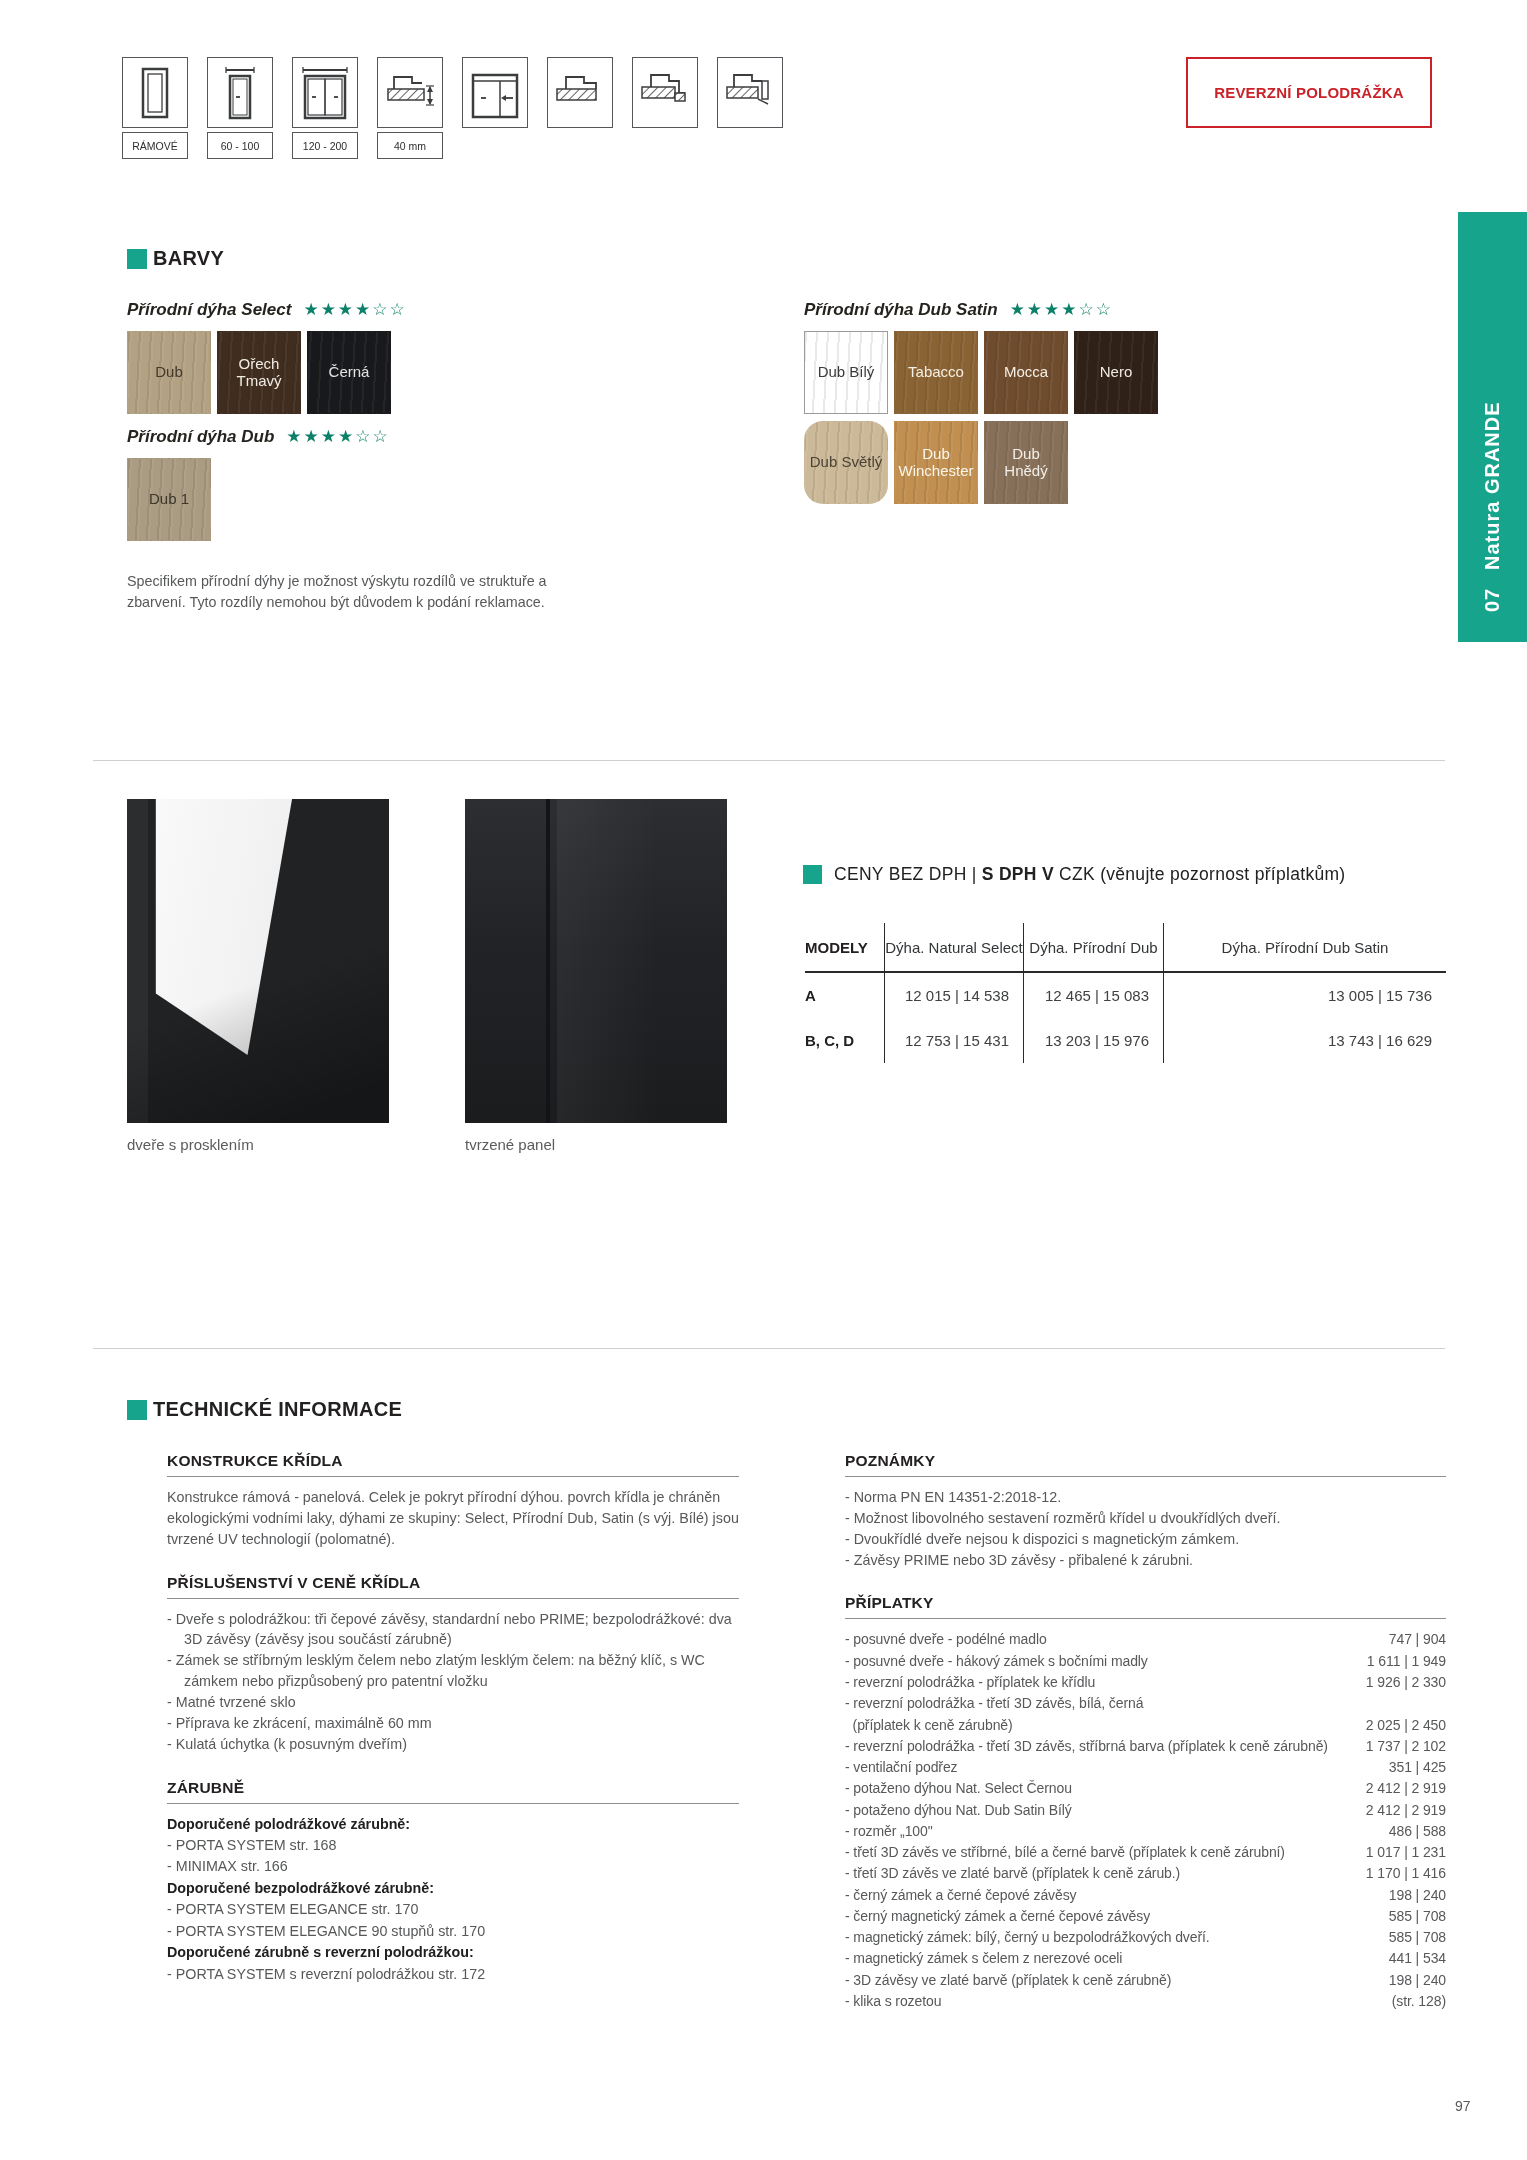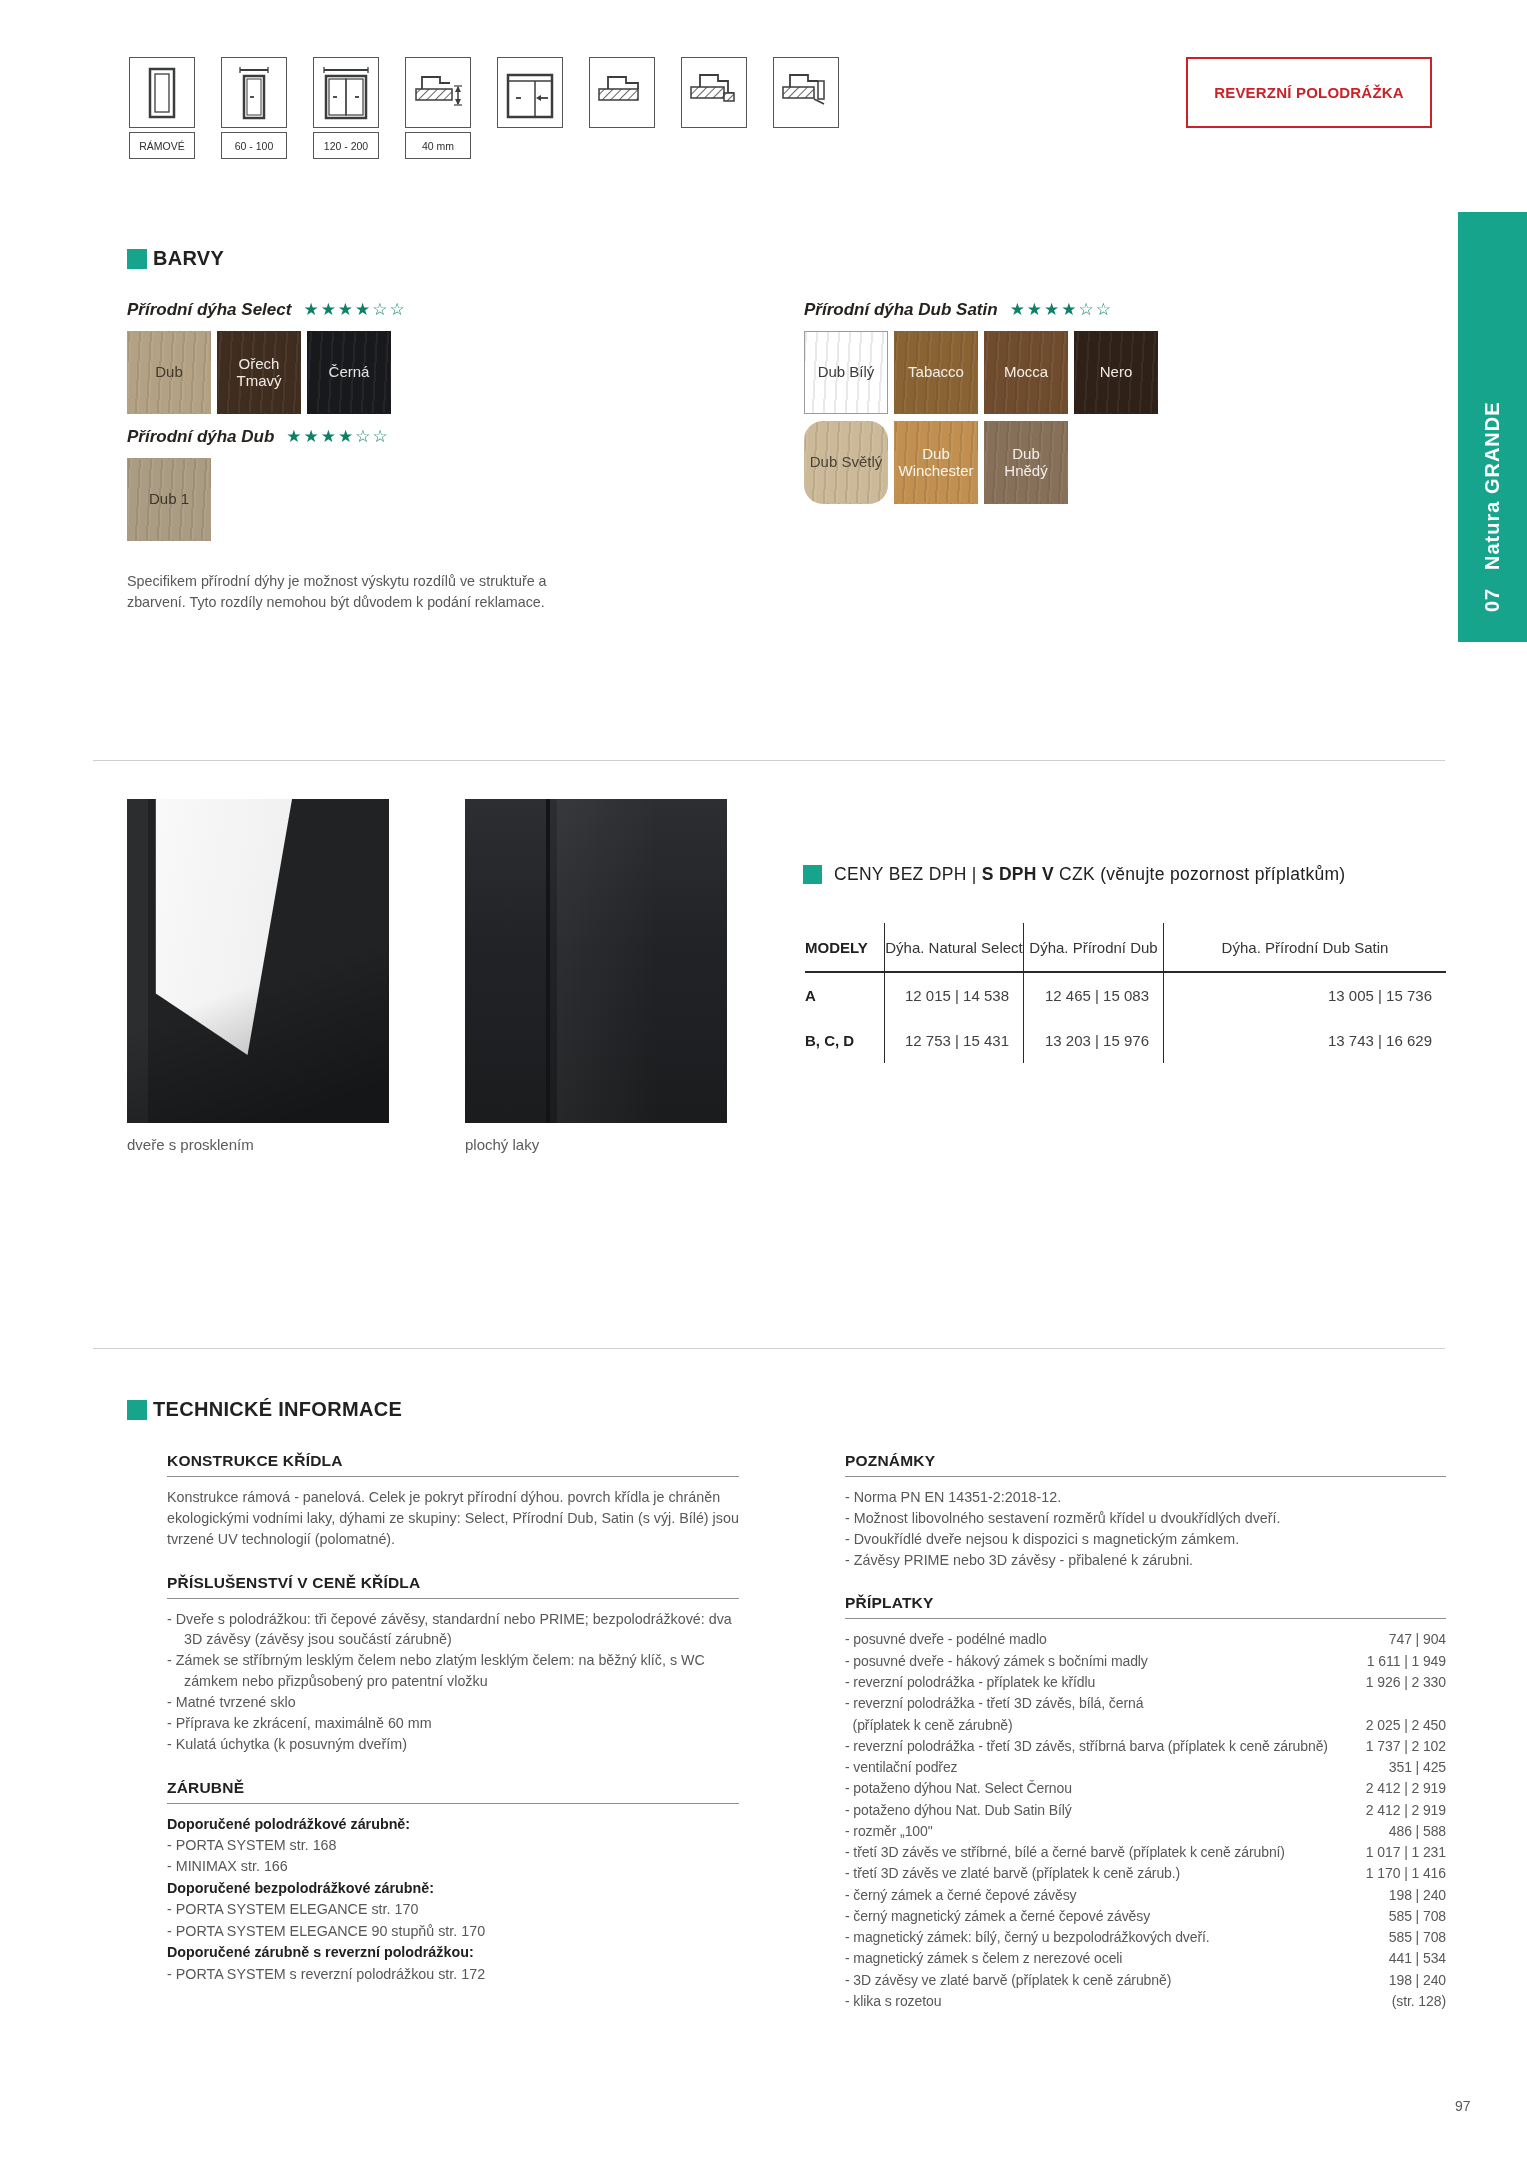--- a/index.html
+++ b/index.html
@@ -1,20 +1,20 @@
 <!DOCTYPE html>
 <html><head>
 <meta charset="utf-8">
 <style>
   html,body{margin:0;padding:0;background:#ffffff;}
   .page{position:relative;width:1527px;height:2160px;background:#fff;overflow:hidden;
         font-family:"Liberation Sans","DejaVu Sans",sans-serif;color:#232020;}
   
   .icons-row{position:absolute;left:122px;top:57px;display:flex;gap:19px;}
-  .icon-cell{width:66px;margin-left:7px;}
+  .icon-cell{width:66px;}
   .icon-box{width:66px;height:71px;border:1.5px solid #55565a;box-sizing:border-box;
             display:flex;align-items:center;justify-content:center;background:#fff;}
   .icon-label{margin-top:4px;height:27px;border:1px solid #55565a;box-sizing:border-box;
               display:flex;align-items:center;justify-content:center;font-size:10.5px;color:#2e2e30;}
   .ic{stroke:#3b3c3e;fill:none;}
   .icf{fill:#3b3c3e;stroke:none;}
   .ich{stroke:#3b3c3e;}
   
   .badge{position:absolute;left:1186px;top:57px;width:246px;height:71px;border:2px solid #cb2229;
          box-sizing:border-box;display:flex;align-items:center;justify-content:center;
@@ -283,21 +283,21 @@
   <div class="photo photo-left">
     <div class="left-strip"></div>
     <div class="glass"></div>
     <div class="frame-shade"></div>
   </div>
   <div class="photo photo-right">
     <div class="seam"></div>
     <div class="sheen"></div>
   </div>
   <div class="caption cap-left">dveře s prosklením</div>
-  <div class="caption cap-right">plochý laky</div>
+  <div class="caption cap-right">tvrzené panel</div>
 
   <div class="sec-heading price-heading">
     <span class="sq" style="background-color: rgb(22, 165, 140);"></span>
     <span class="ph-text"><span>CENY BEZ DPH | </span><b>S DPH V</b><span> CZK (věnujte pozornost příplatkům)</span></span>
   </div>
 
   <div class="price-table">
     <div class="pt-cell pt-head pt-first">MODELY</div>
     <div class="pt-cell pt-head col-b">Dýha. Natural Select</div>
     <div class="pt-cell pt-head col-b">Dýha. Přírodní Dub</div>

